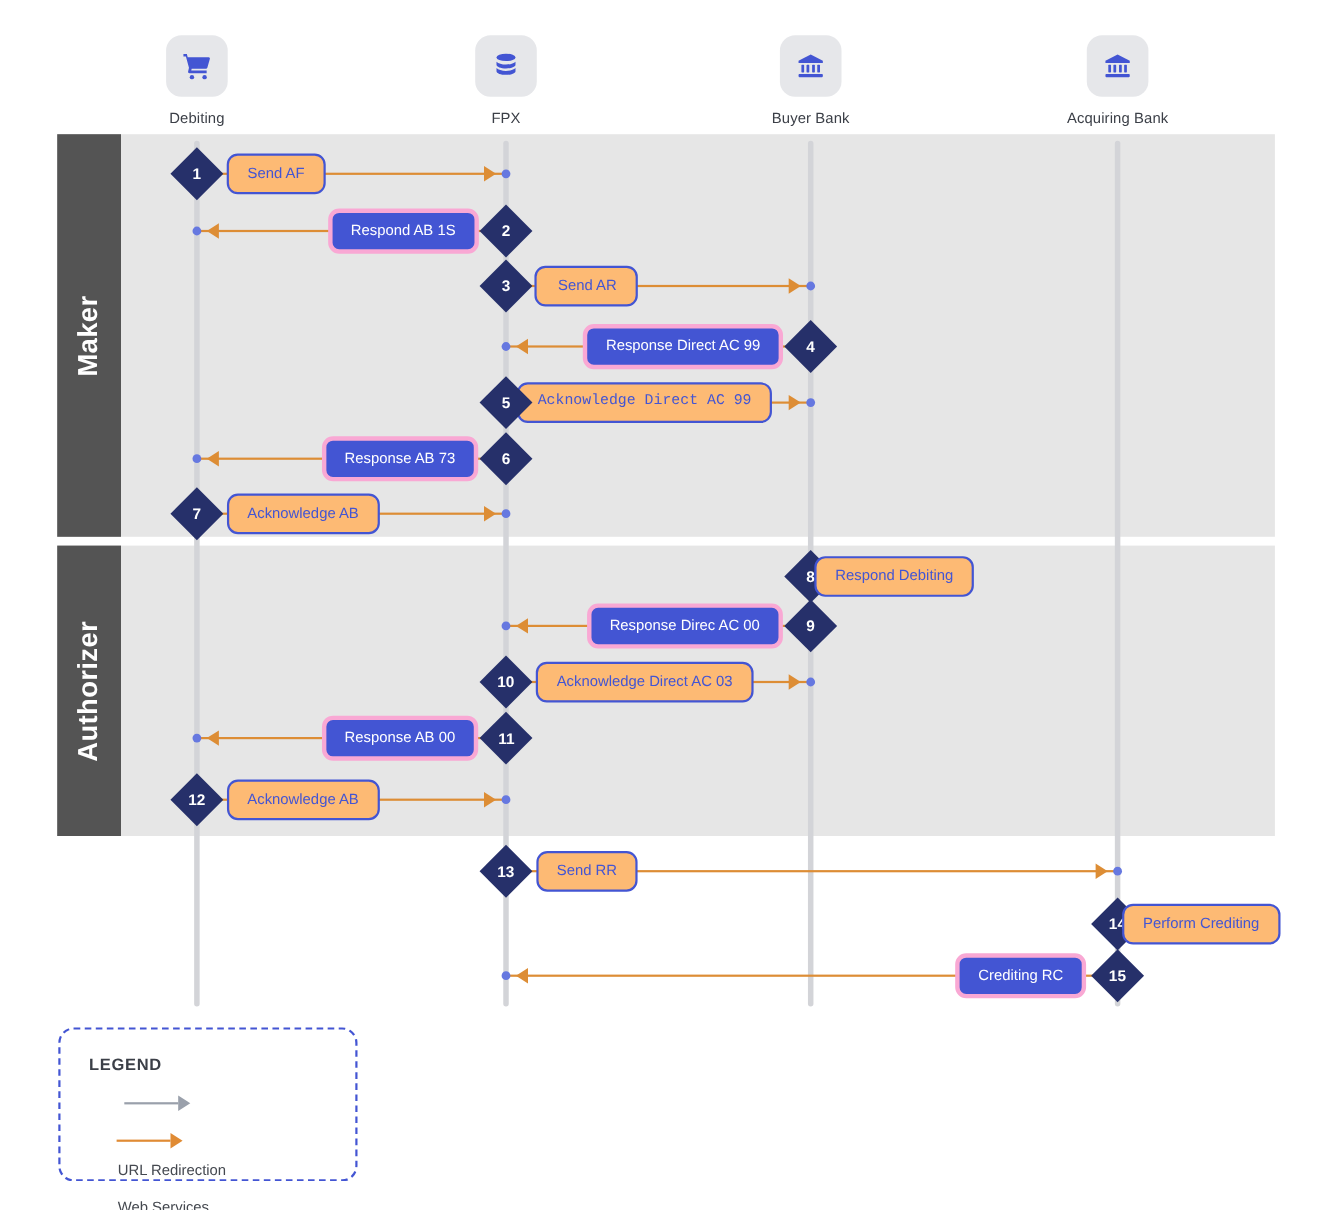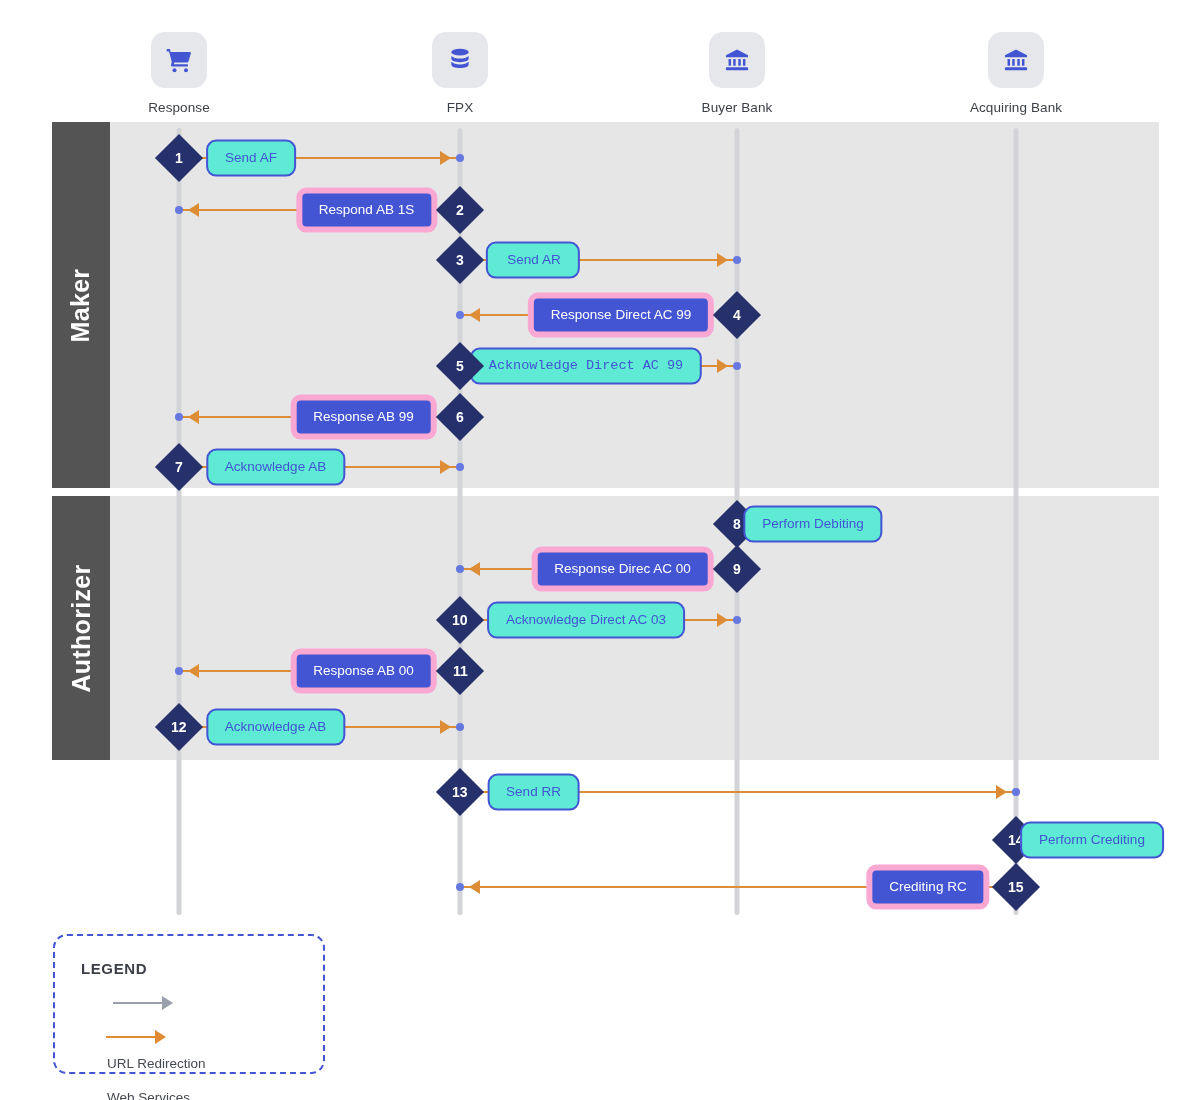--- a/index.html
+++ b/index.html
@@ -136,27 +136,27 @@
   .chip {
     position: absolute;
     transform: translate(-50%, -50%);
     padding: 9px 17px;
     border-radius: 10px;
     font-size: 13.5px;
     white-space: nowrap;
     line-height: 1.1;
   }
   .chip.outline {
-    background: #5eead4;
+    background: #fdba74;
     border: 2px solid #4355d3;
     color: #4355d3;
   }
   .chip.filled {
     background: #4355d3;
-    border: 6px solid #f9a8d4;
+    border: 4px solid #f9a8d4;
     color: #ffffff;
   }
 
   
   .legend {
     position: absolute;
     border: 2px dashed #4355d3;
     border-radius: 14px;
     background: #ffffff;
     box-sizing: border-box;
@@ -265,35 +265,35 @@
       <div class="msg-line" style="left: 460px; top: 365px; width: 277px;"></div>
       <div class="msg-arrow right" style="top: 359px; left: 717px;"></div>
       <div class="dot" style="left: 737px; top: 366px;"></div>
       <div class="chip outline" style="top: 366px; left: 586px; font-family: Liberation Mono, monospace;">Acknowledge Direct AC 99</div>
       <div class="badge" style="left: 460px; top: 366px;">
         <span>5</span>
       </div>
       <div class="msg-line" style="left: 179px; top: 416px; width: 281px;"></div>
       <div class="msg-arrow left" style="top: 410px; left: 188px;"></div>
       <div class="dot" style="left: 179px; top: 417px;"></div>
-      <div class="chip filled" style="top: 417px; left: 363.5px;">Response AB 99</div>
+      <div class="chip filled" style="top: 417px; left: 363.5px;">Response AB 73</div>
       <div class="badge" style="left: 460px; top: 417px;">
         <span>6</span>
       </div>
       <div class="msg-line" style="left: 179px; top: 466px; width: 281px;"></div>
       <div class="msg-arrow right" style="top: 460px; left: 440px;"></div>
       <div class="dot" style="left: 460px; top: 467px;"></div>
       <div class="chip outline" style="top: 467px; left: 275.5px;">Acknowledge AB</div>
       <div class="badge" style="left: 179px; top: 467px;">
         <span>7</span>
       </div>
       <div class="badge" style="left: 737px; top: 524px;">
         <span>8</span>
       </div>
-      <div class="chip outline" style="left: 813px; top: 524px;">Perform Debiting</div>
+      <div class="chip outline" style="left: 813px; top: 524px;">Respond Debiting</div>
       <div class="msg-line" style="left: 460px; top: 568px; width: 277px;"></div>
       <div class="msg-arrow left" style="top: 562px; left: 469px;"></div>
       <div class="dot" style="left: 460px; top: 569px;"></div>
       <div class="chip filled" style="top: 569px; left: 622.5px;">Response Direc AC 00</div>
       <div class="badge" style="left: 737px; top: 569px;">
         <span>9</span>
       </div>
       <div class="msg-line" style="left: 460px; top: 619px; width: 277px;"></div>
       <div class="msg-arrow right" style="top: 613px; left: 717px;"></div>
       <div class="dot" style="left: 737px; top: 620px;"></div>
@@ -337,21 +337,21 @@
 
   <div id="actors">
       <div class="actor" style="left: 179px; top: 32px;">
         <div class="actor-icon">
           <svg width="30" height="30" viewBox="0 0 24 24" fill="#4355d3">
             <path d="M2.2 3.2h2.5l.6 2.4h15.3c.6 0 1 .55.85 1.12l-1.8 6.3c-.17.6-.72 1-1.35 1H8.2l-.3 1.3h11.2v1.9H6.6c-.66 0-1.14-.63-.99-1.27l.62-2.6L4 5.1H2.2V3.2z"></path>
             <circle cx="8.4" cy="20.1" r="1.6"></circle>
             <circle cx="17.6" cy="20.1" r="1.6"></circle>
           </svg>
         </div>
-        <div class="actor-label">Response</div>
+        <div class="actor-label">Debiting</div>
       </div>
       <div class="actor" style="left: 460px; top: 32px;">
         <div class="actor-icon">
           <svg width="28" height="28" viewBox="0 0 24 24" fill="#4355d3">
             <ellipse cx="12" cy="5.3" rx="7.4" ry="2.9"></ellipse>
             <path d="M4.6 8.6c1.4 1.4 4.2 2.2 7.4 2.2s6-0.8 7.4-2.2v2.4c0 1.6-3.3 2.9-7.4 2.9s-7.4-1.3-7.4-2.9V8.6z"></path>
             <path d="M4.6 13.6c1.4 1.4 4.2 2.2 7.4 2.2s6-0.8 7.4-2.2V16c0 1.6-3.3 2.9-7.4 2.9S4.6 17.6 4.6 16v-2.4z"></path>
           </svg>
         </div>
         <div class="actor-label">FPX</div>

